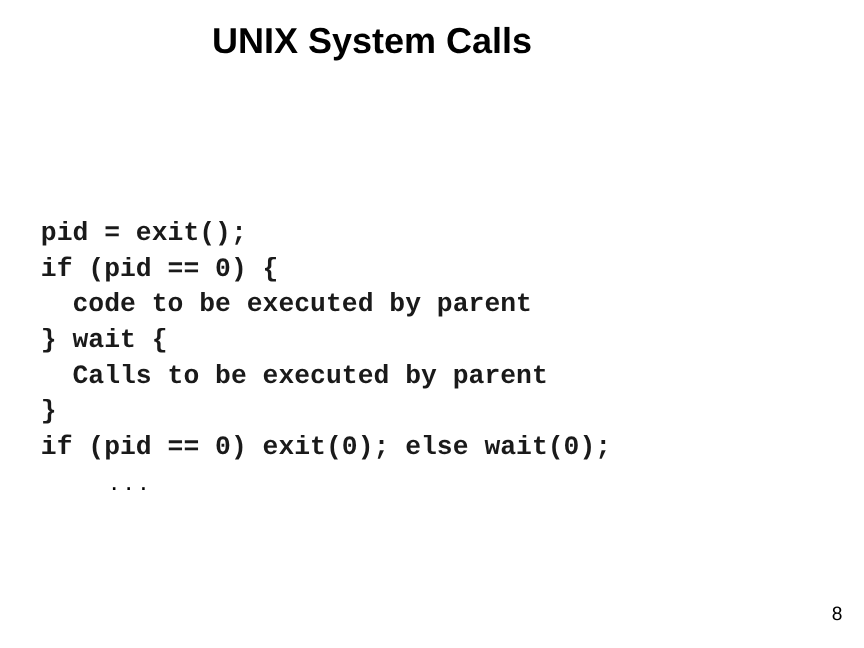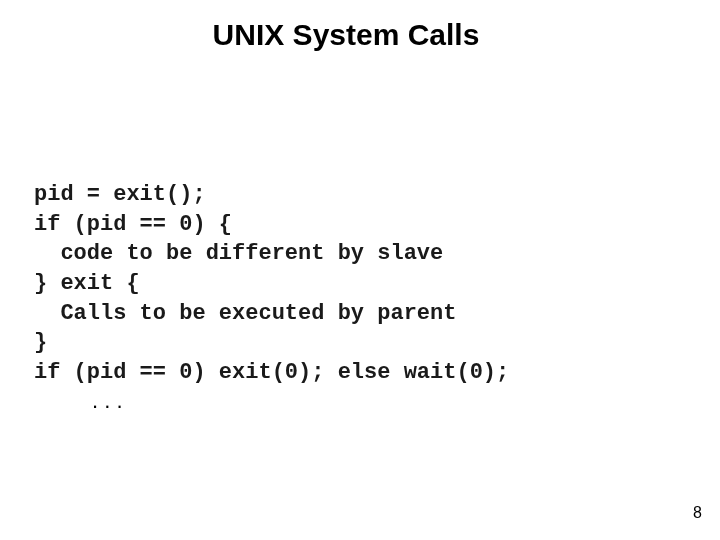--- a/index.html
+++ b/index.html
@@ -19,21 +19,20 @@
     box-sizing: border-box;
   }
   .title {
     position: absolute;
     top: 18px;
     left: 0;
     width: 620px;
     text-align: center;
     font-weight: bold;
     font-size: 30px;
-    padding-left: 36px;
   }
   .body-text {
     position: absolute;
     top: 110px;
     left: 30px;
     right: 40px;
     font-size: 22px;
     line-height: 1.25;
   }
   .code-block {
@@ -67,22 +66,22 @@
 </head>
 <body>
 
 <div class="slide">
 
   <div class="title">UNIX System Calls</div>
 
 
   <div class="code-block"><span>pid = exit();</span>
 <span>if (pid == 0) {</span>
-<span>  code to be different by slave</span>
-<span>} exit {</span>
+<span>  code to be executed by parent</span>
+<span>} wait {</span>
 <span>  Calls to be executed by parent</span>
 <span>}</span>
 <span>if (pid == 0) exit(0); else wait(0);</span></div>
 
   <div class="vellipsis">.
 .
 .</div>
 
   <div class="page-number">8</div>
 

